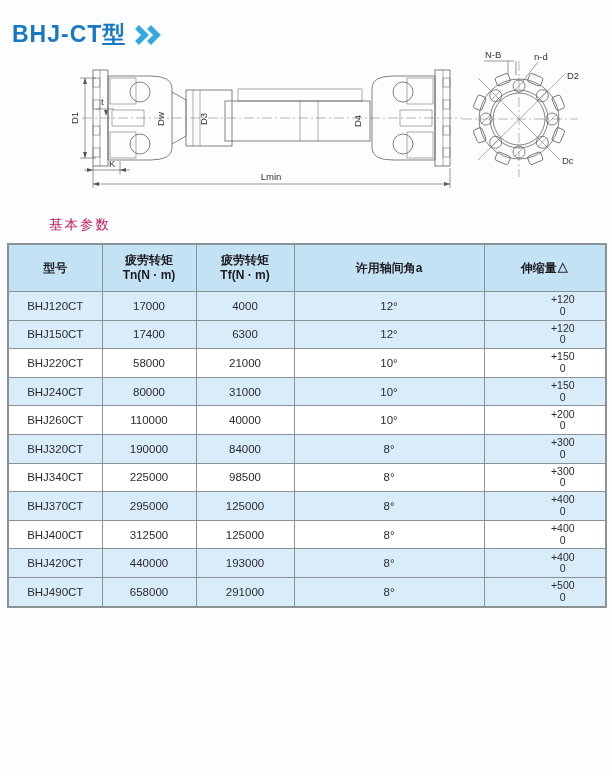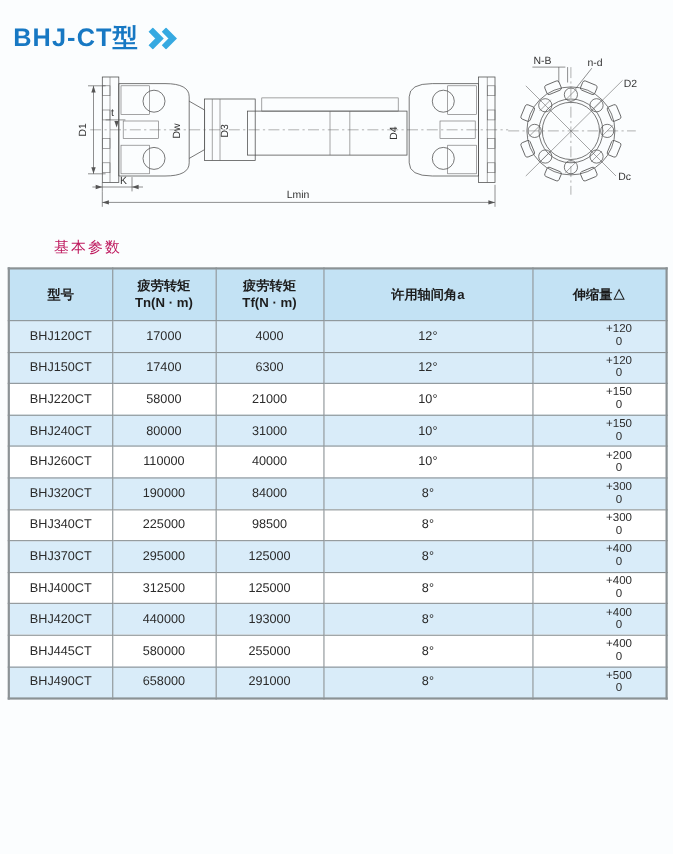--- a/index.html
+++ b/index.html
@@ -328,30 +328,20 @@
       <tr class="alt">
         <td>BHJ420CT</td>
         <td>440000</td>
         <td>193000</td>
         <td>8°</td>
         <td>
           <div class="ext-line">+400</div>
           <div class="ext-line">0</div>
         </td>
       </tr>
-      <tr>
-        <td>BHJ445CT</td>
-        <td>580000</td>
-        <td>255000</td>
-        <td>8°</td>
-        <td>
-          <div class="ext-line">+400</div>
-          <div class="ext-line">0</div>
-        </td>
-      </tr>
       <tr class="alt">
         <td>BHJ490CT</td>
         <td>658000</td>
         <td>291000</td>
         <td>8°</td>
         <td>
           <div class="ext-line">+500</div>
           <div class="ext-line">0</div>
         </td>
       </tr>

